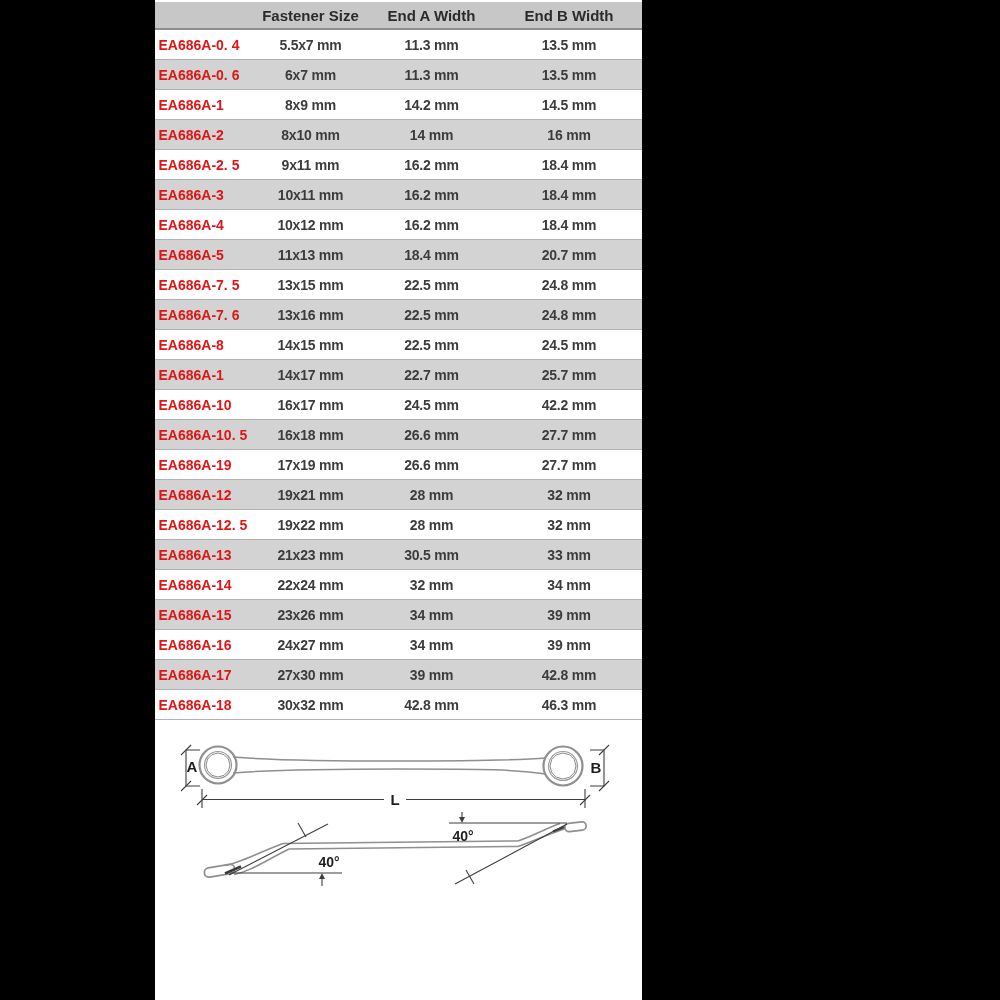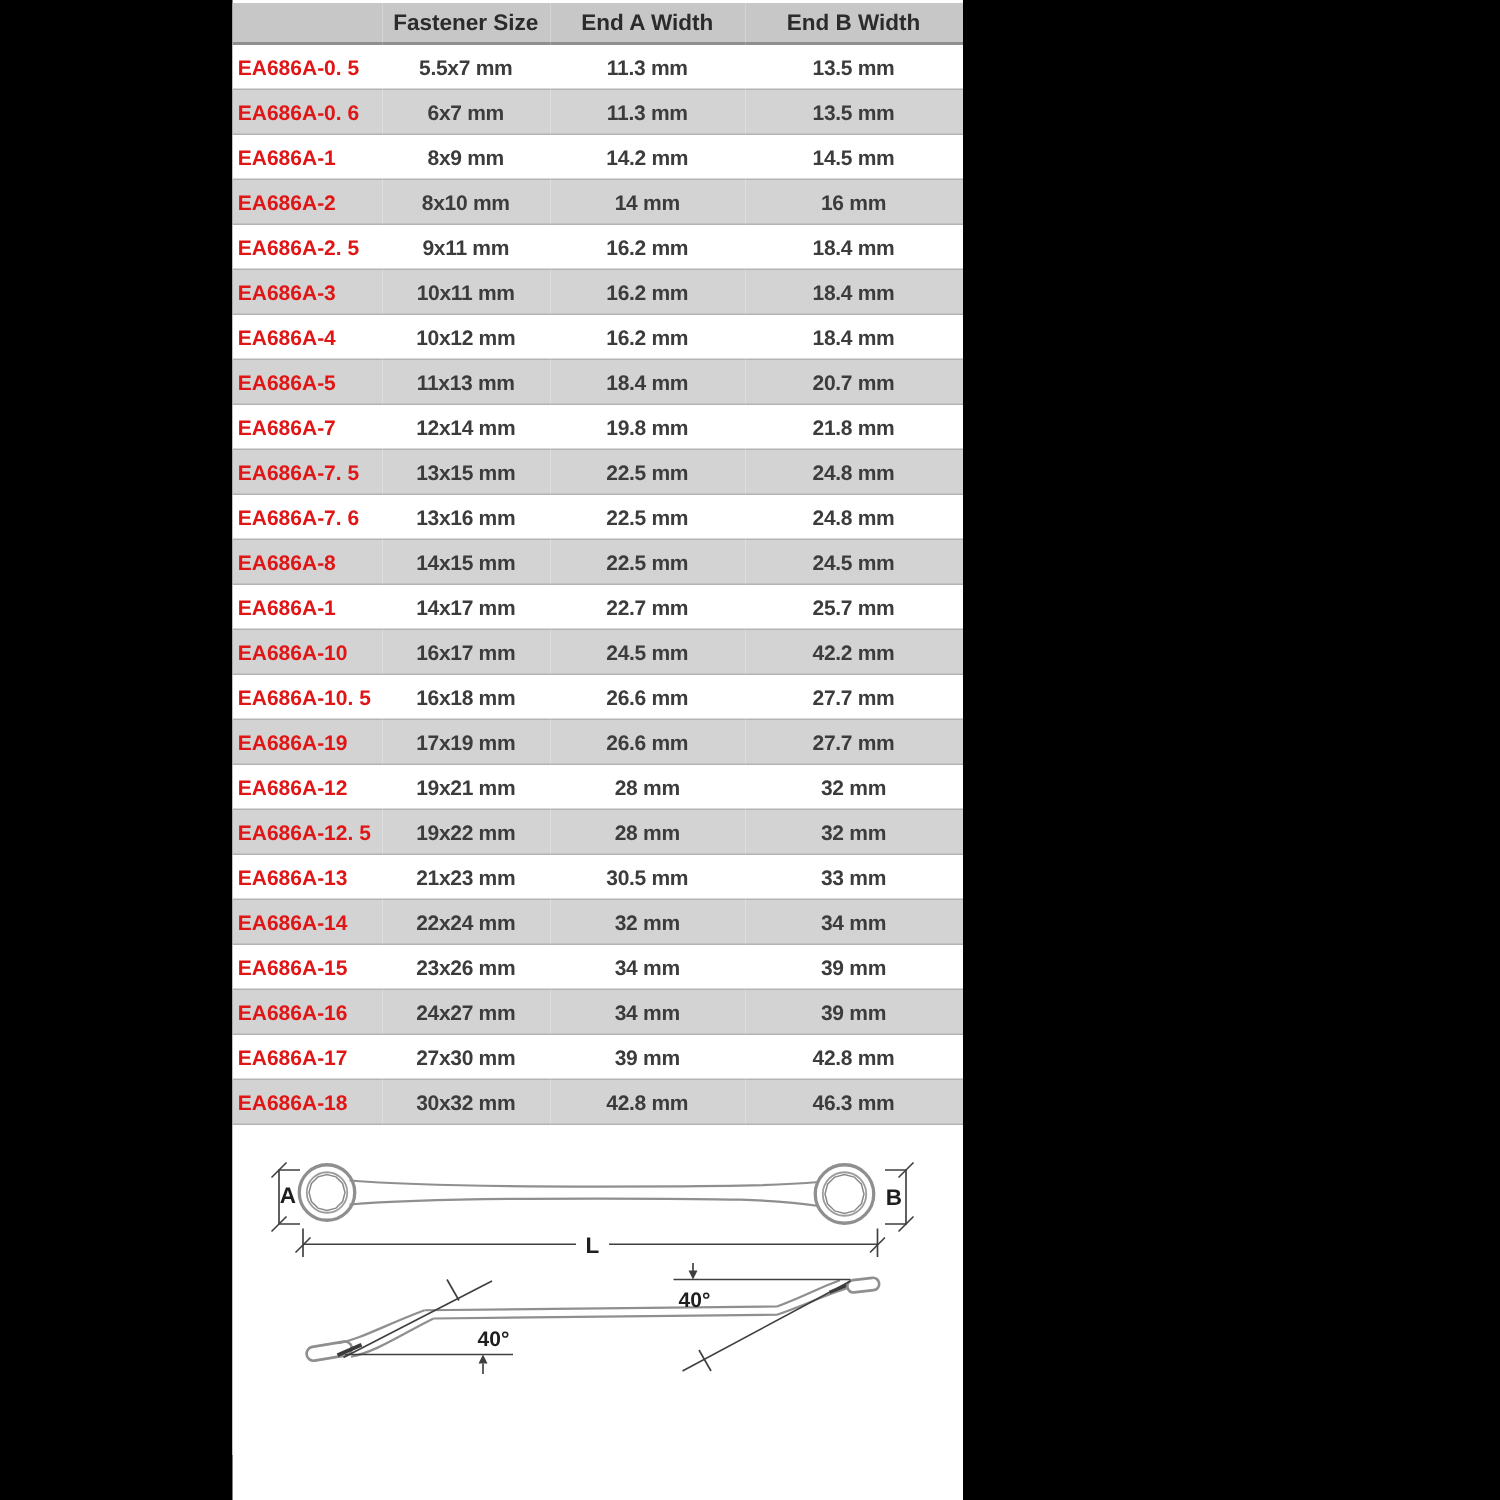--- a/index.html
+++ b/index.html
@@ -54,21 +54,21 @@
       <thead>
         <tr>
           <th></th>
           <th>Fastener Size</th>
           <th>End A Width</th>
           <th>End B Width</th>
         </tr>
       </thead>
       <tbody id="rows">
           <tr>
-        <td class="model">EA686A-0. 5</td>
+        <td class="model">EA686A-0. 4</td>
         <td>5.5x7 mm</td>
         <td>11.3 mm</td>
         <td>13.5 mm</td>
       </tr>
           <tr>
         <td class="model">EA686A-0. 6</td>
         <td>6x7 mm</td>
         <td>11.3 mm</td>
         <td>13.5 mm</td>
       </tr>
@@ -100,26 +100,20 @@
         <td class="model">EA686A-4</td>
         <td>10x12 mm</td>
         <td>16.2 mm</td>
         <td>18.4 mm</td>
       </tr>
           <tr>
         <td class="model">EA686A-5</td>
         <td>11x13 mm</td>
         <td>18.4 mm</td>
         <td>20.7 mm</td>
-      </tr>
-          <tr>
-        <td class="model">EA686A-7</td>
-        <td>12x14 mm</td>
-        <td>19.8 mm</td>
-        <td>21.8 mm</td>
       </tr>
           <tr>
         <td class="model">EA686A-7. 5</td>
         <td>13x15 mm</td>
         <td>22.5 mm</td>
         <td>24.8 mm</td>
       </tr>
           <tr>
         <td class="model">EA686A-7. 6</td>
         <td>13x16 mm</td>

